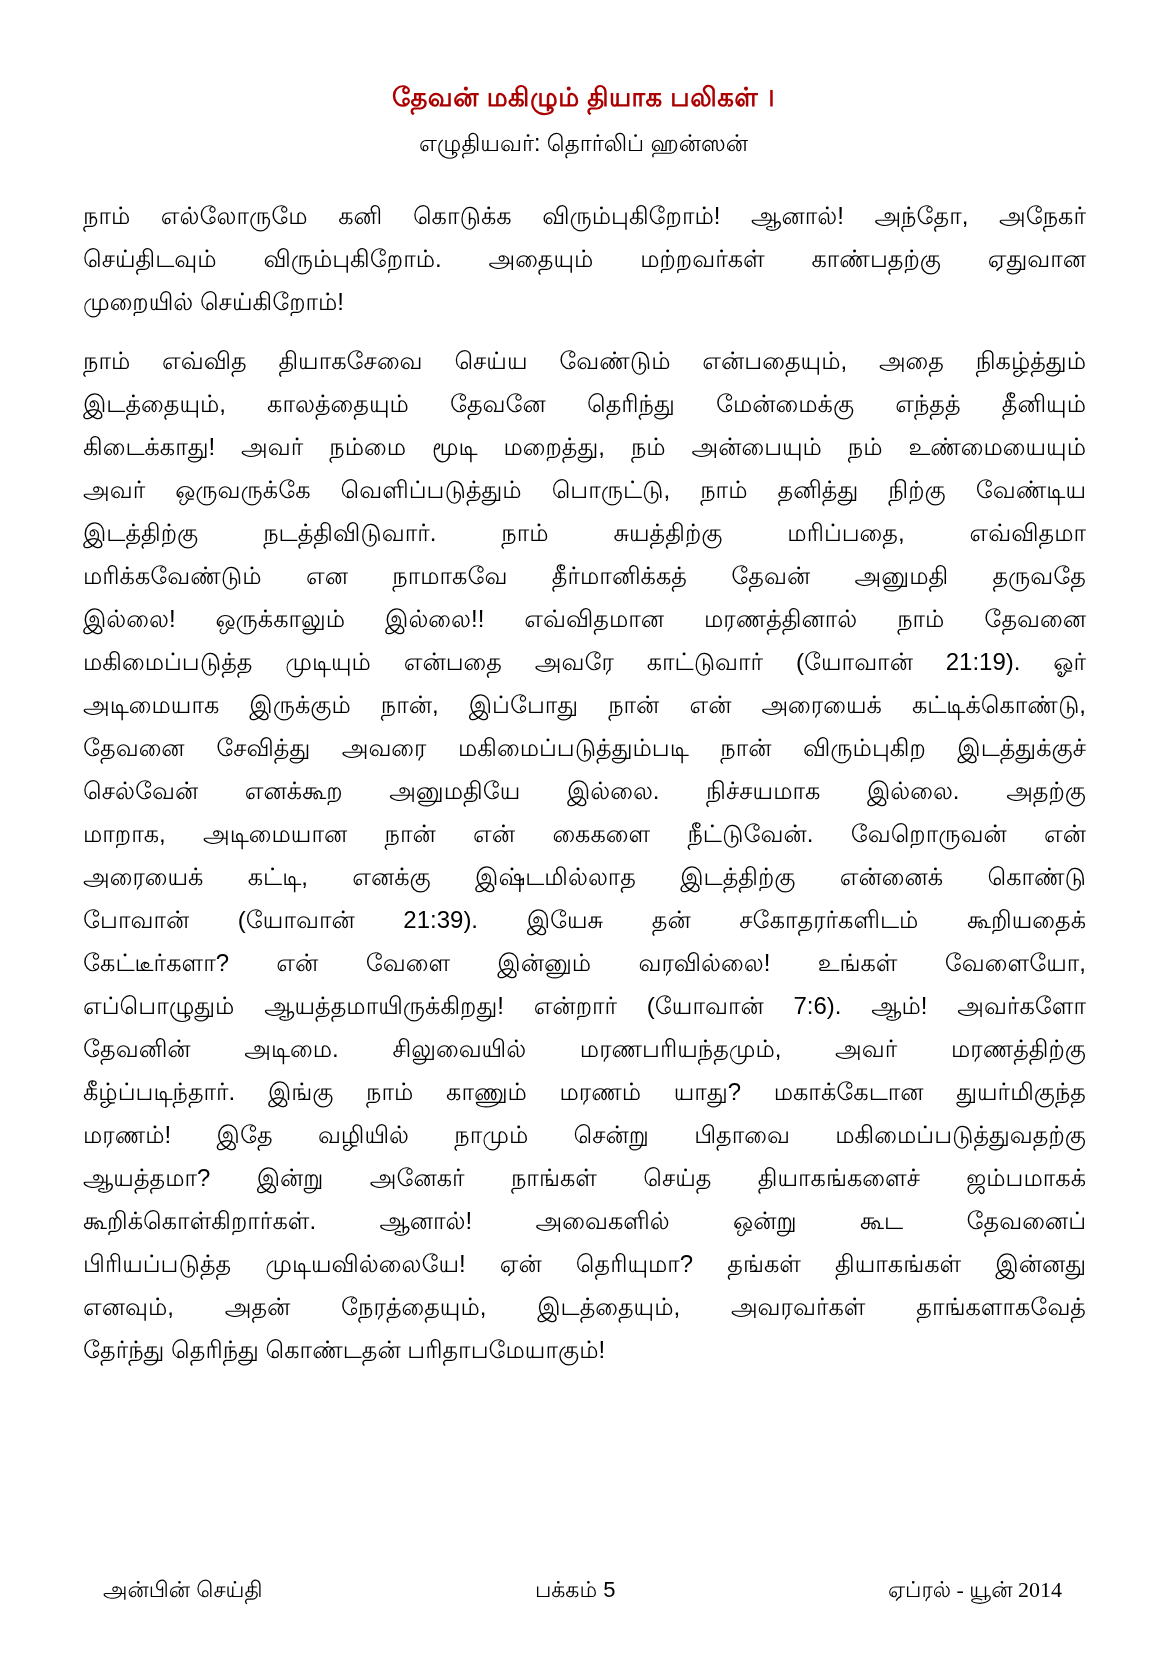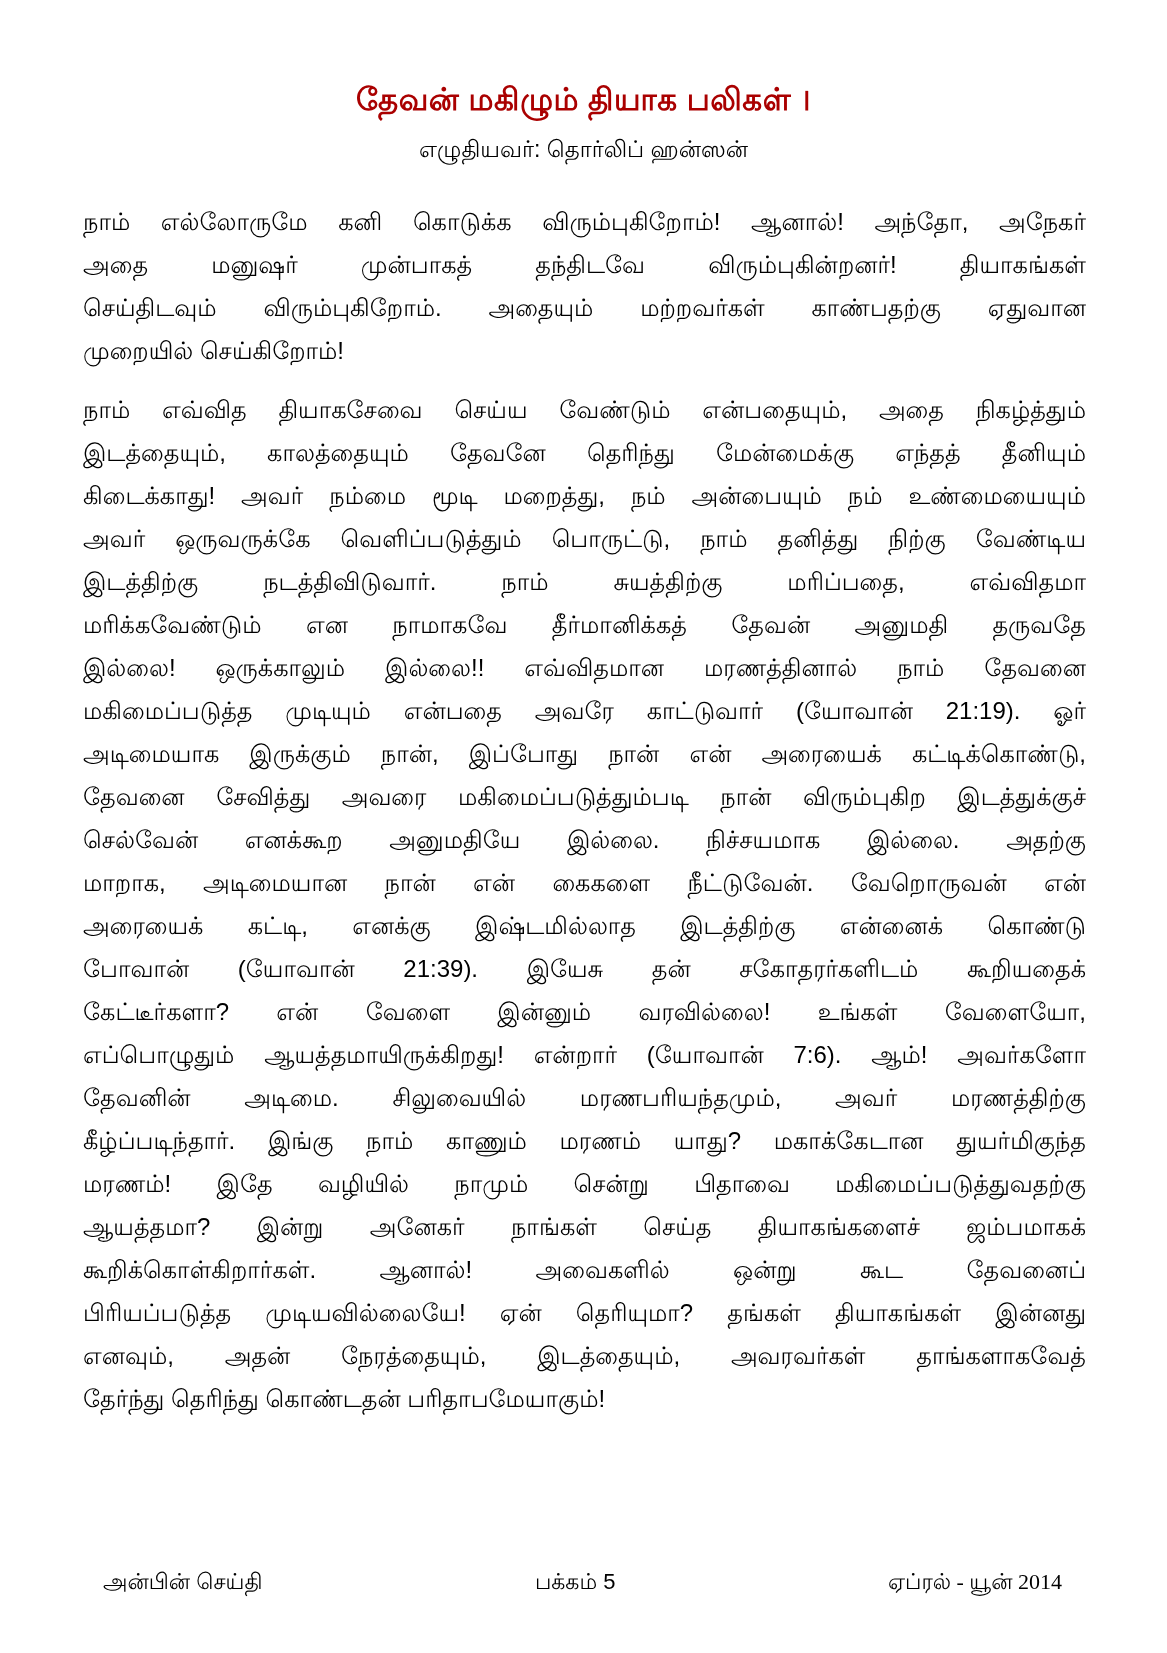--- a/index.html
+++ b/index.html
@@ -12,21 +12,21 @@
     width: 1167px;
     height: 1653px;
     background: #ffffff;
     color: #000000;
     font-family: "Liberation Sans", sans-serif;
     overflow: hidden;
   }
   .title {
     padding-top: 82px;
     text-align: center;
-    font-size: 31px;
+    font-size: 26px;
     font-weight: bold;
     letter-spacing: 0.5px;
   }
   .byline {
     margin-top: 14px;
     text-align: center;
     font-size: 23px;
   }
   .content {
     margin: 12px 81px 0 83px;
@@ -40,21 +40,21 @@
     text-align-last: justify;
   }
   .line.last {
     text-align: left;
     text-align-last: auto;
   }
   .footer {
     position: absolute;
     left: 83px;
     right: 83px;
-    bottom: 56px;
+    bottom: 48px;
     display: flex;
     justify-content: space-between;
     align-items: baseline;
     font-size: 22px;
   }
   .footer .f-left  { padding-left: 20px; }
   .footer .f-right { padding-right: 22px; font-family: Liberation Serif, serif; }
 </style>
 </head>
 <body>
@@ -62,21 +62,20 @@
 <div class="page">
 
   <div class="title" style="color: rgb(170, 0, 0);">தேவன் மகிழும் தியாக பலிகள் ।</div>
 
   <div class="byline">எழுதியவர்: தொர்லிப் ஹன்ஸன்</div>
 
   <div class="content">
 
     <div class="para">
       <div class="line">நாம் எல்லோருமே கனி கொடுக்க விரும்புகிறோம்! ஆனால்! அந்தோ, அநேகர்</div>
-      <div class="line">அதை மனுஷர் முன்பாகத் தந்திடவே விரும்புகின்றனர்! தியாகங்கள்</div>
       <div class="line">செய்திடவும் விரும்புகிறோம். அதையும் மற்றவர்கள் காண்பதற்கு ஏதுவான</div>
       <div class="line last">முறையில் செய்கிறோம்!</div>
     </div>
 
     <div class="para">
       <div class="line">நாம் எவ்வித தியாகசேவை செய்ய வேண்டும் என்பதையும், அதை நிகழ்த்தும்</div>
       <div class="line">இடத்தையும், காலத்தையும் தேவனே தெரிந்து மேன்மைக்கு எந்தத் தீனியும்</div>
       <div class="line">கிடைக்காது! அவர் நம்மை மூடி மறைத்து, நம் அன்பையும் நம் உண்மையையும்</div>
       <div class="line">அவர் ஒருவருக்கே வெளிப்படுத்தும் பொருட்டு, நாம் தனித்து நிற்கு வேண்டிய</div>
       <div class="line">இடத்திற்கு நடத்திவிடுவார். நாம் சுயத்திற்கு மரிப்பதை, எவ்விதமா</div>

